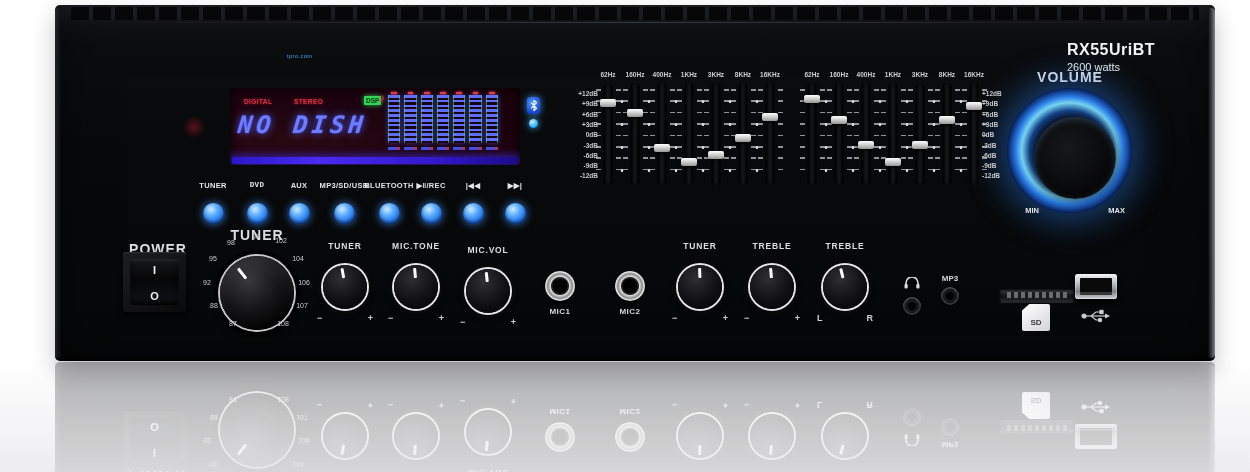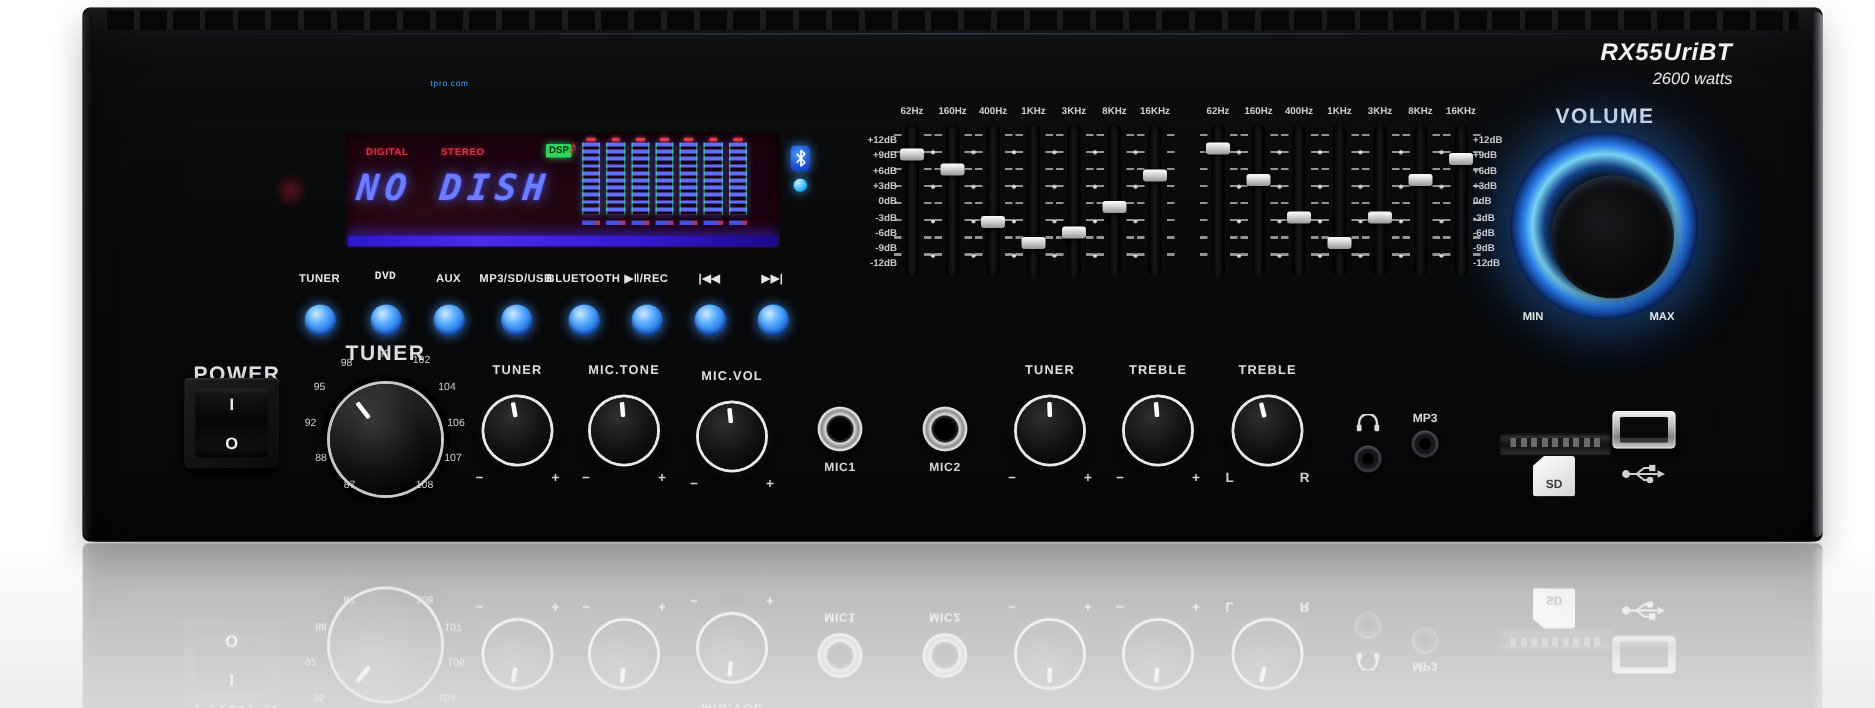--- a/index.html
+++ b/index.html
@@ -21,21 +21,21 @@
     background:linear-gradient(270deg,#0a0a0b,#3c3e42);}
   .btmline{position:absolute;left:4px;right:4px;bottom:0;height:6px;border-radius:0 0 4px 4px;
     background:linear-gradient(180deg,transparent,#000);}
 
   
   .logo{position:absolute;left:66px;top:29px;display:flex;align-items:center;gap:2px;}
   .logo-main{color:#f2f3f5;font-size:15px;font-weight:bold;letter-spacing:1.5px;}
   .logo-bar{color:#8fc6ff;font-size:15px;font-weight:bold;margin:0 1px;}
   .logo-accent{color:var(--accent,#3b9eff);font-size:15px;font-weight:bold;letter-spacing:1.5px;}
   .logo-sub{position:absolute;left:232px;top:48px;color:#4aa5ff;font-size:5.5px;letter-spacing:.5px;}
-  .model{position:absolute;right:60px;top:22px;text-align:right;font-style:italic;}
+  .model{position:absolute;right:60px;top:36px;}
   .model-name{color:#f4f4f6;font-size:16px;font-weight:bold;letter-spacing:.5px;}
   .model-power{color:#e9e9ec;font-size:11px;margin-top:2px;}
 
   
   .display{position:absolute;left:175px;top:83px;width:290px;height:77px;border-radius:3px;overflow:hidden;
     background:radial-gradient(ellipse at 22% 65%, #2a0a13, #190410 55%, #120309);
     box-shadow:inset 0 0 14px #000, inset 0 0 34px rgba(70,0,25,.45);}
   .disp-ind{position:absolute;top:10px;font-size:6.5px;font-weight:bold;color:#d5333f;
     text-shadow:0 0 3px rgba(230,50,70,.7);letter-spacing:.4px;}
   .dsp-badge{position:absolute;left:134px;top:8px;font-size:6.5px;font-weight:bold;color:#03320e;
@@ -153,21 +153,21 @@
 
   
   .vol{position:absolute;left:952px;top:83px;width:125px;height:125px;}
   .vol-glow{position:absolute;inset:0;border-radius:50%;
     background:radial-gradient(circle, rgba(0,30,80,0) 30%, rgba(30,120,255,.55) 45%,
       rgba(125,222,255,.95) 54%, rgba(45,135,255,.9) 61%, rgba(10,60,180,.5) 70%, transparent 79%);
     box-shadow:0 0 34px 8px rgba(45,135,255,.45);}
   .vol-cap{position:absolute;left:27px;top:29px;width:82px;height:82px;border-radius:50%;
     background:radial-gradient(circle at 42% 38%, #17181b, #060607 72%);
     box-shadow:inset 0 2px 7px rgba(125,185,255,.28), 0 0 12px rgba(0,0,0,.85);}
-  .vol-min,.vol-max{position:absolute;width:34px;text-align:center;font-size:7.5px;font-weight:bold;color:#e2e2e6;}
+  .vol-min,.vol-max{position:absolute;width:34px;text-align:right;font-size:7.5px;font-weight:bold;color:#e2e2e6;}
 </style>
 </head>
 <body style="--accent: #3b9eff; --led-blue: #35c5ff; --display-blue: #6d7dff; --display-red: #d5333f; --dsp-green: #2fd65a;">
 
 <div class="scene">
   <div class="unit">
     <div class="chassis"></div>
     <div class="vents"></div>
     <div class="topline"></div>
     <div class="edge-l"></div>

